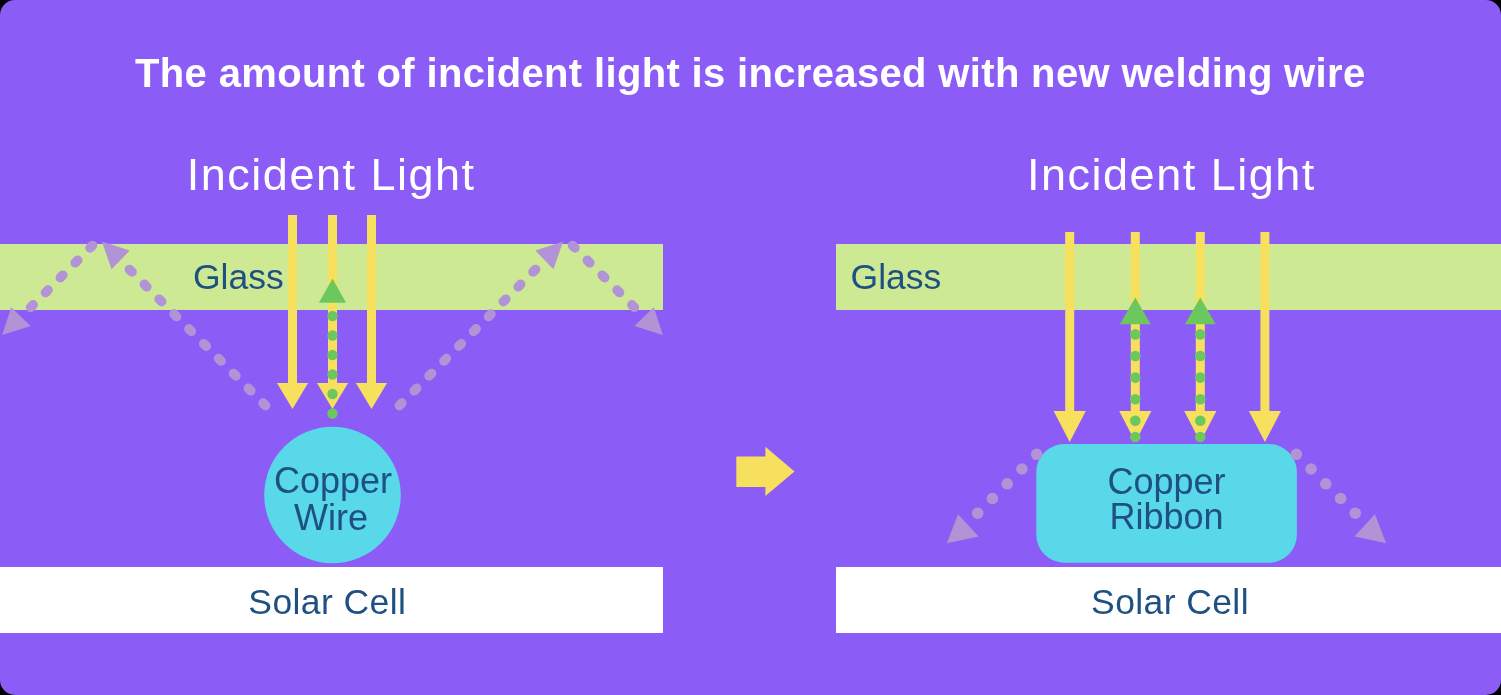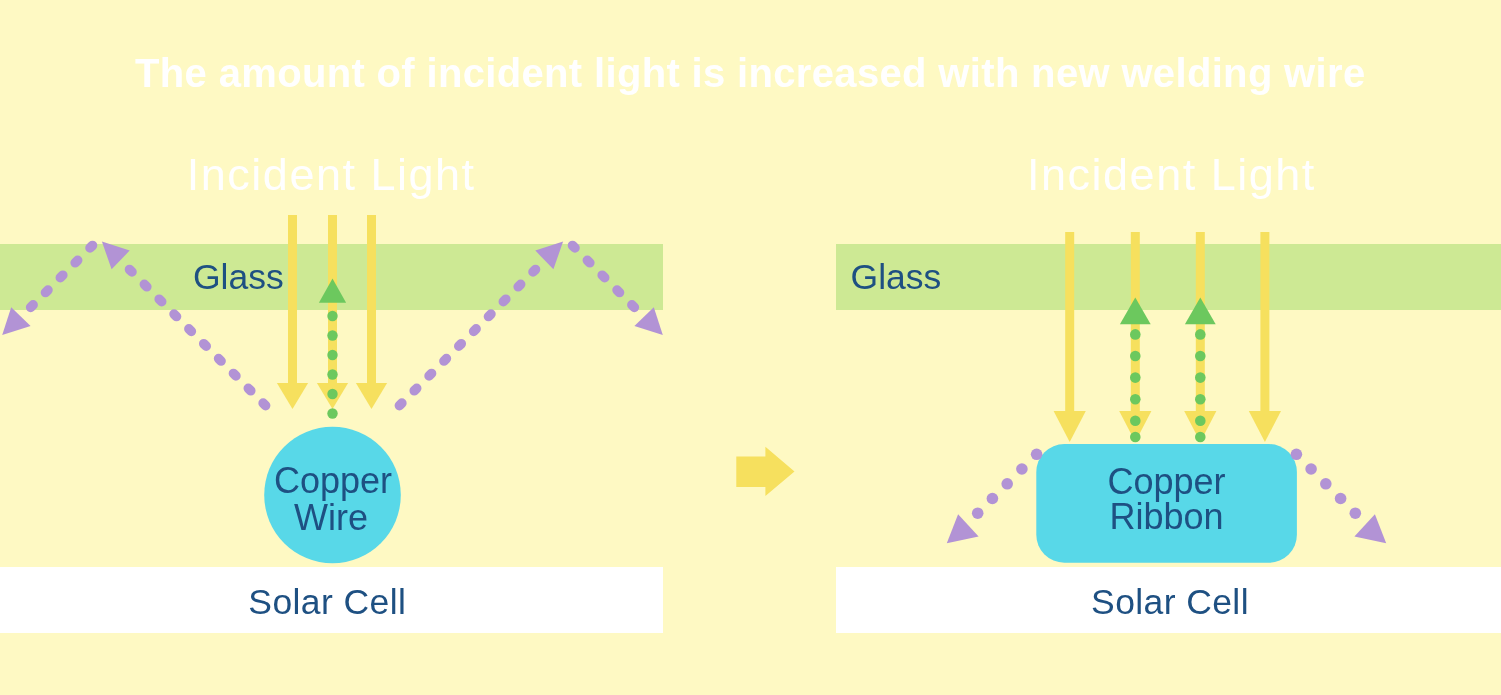--- a/index.html
+++ b/index.html
@@ -1,16 +1,16 @@
 <!DOCTYPE html>
 <html><head>
 <meta charset="utf-8">
 <style>
   html,body{margin:0;padding:0;background:#000;}
-  #canvas{position:relative;width:1501px;height:695px;background:#fef9c3;overflow:hidden;}
+  #canvas{position:relative;width:1501px;height:695px;background:#8b5cf6;overflow:hidden;border-radius:15px;}
   svg{position:absolute;left:0;top:0;}
   text{font-family:"Liberation Sans", sans-serif;}
 </style>
 </head>
 <body>
 <div id="canvas">
 <svg width="1501" height="695" viewBox="0 0 1501 695">
 
   <rect x="0" y="244" width="663" height="66" fill="#cde994"></rect>
   <rect x="836" y="244" width="665" height="66" fill="#cde994"></rect>

